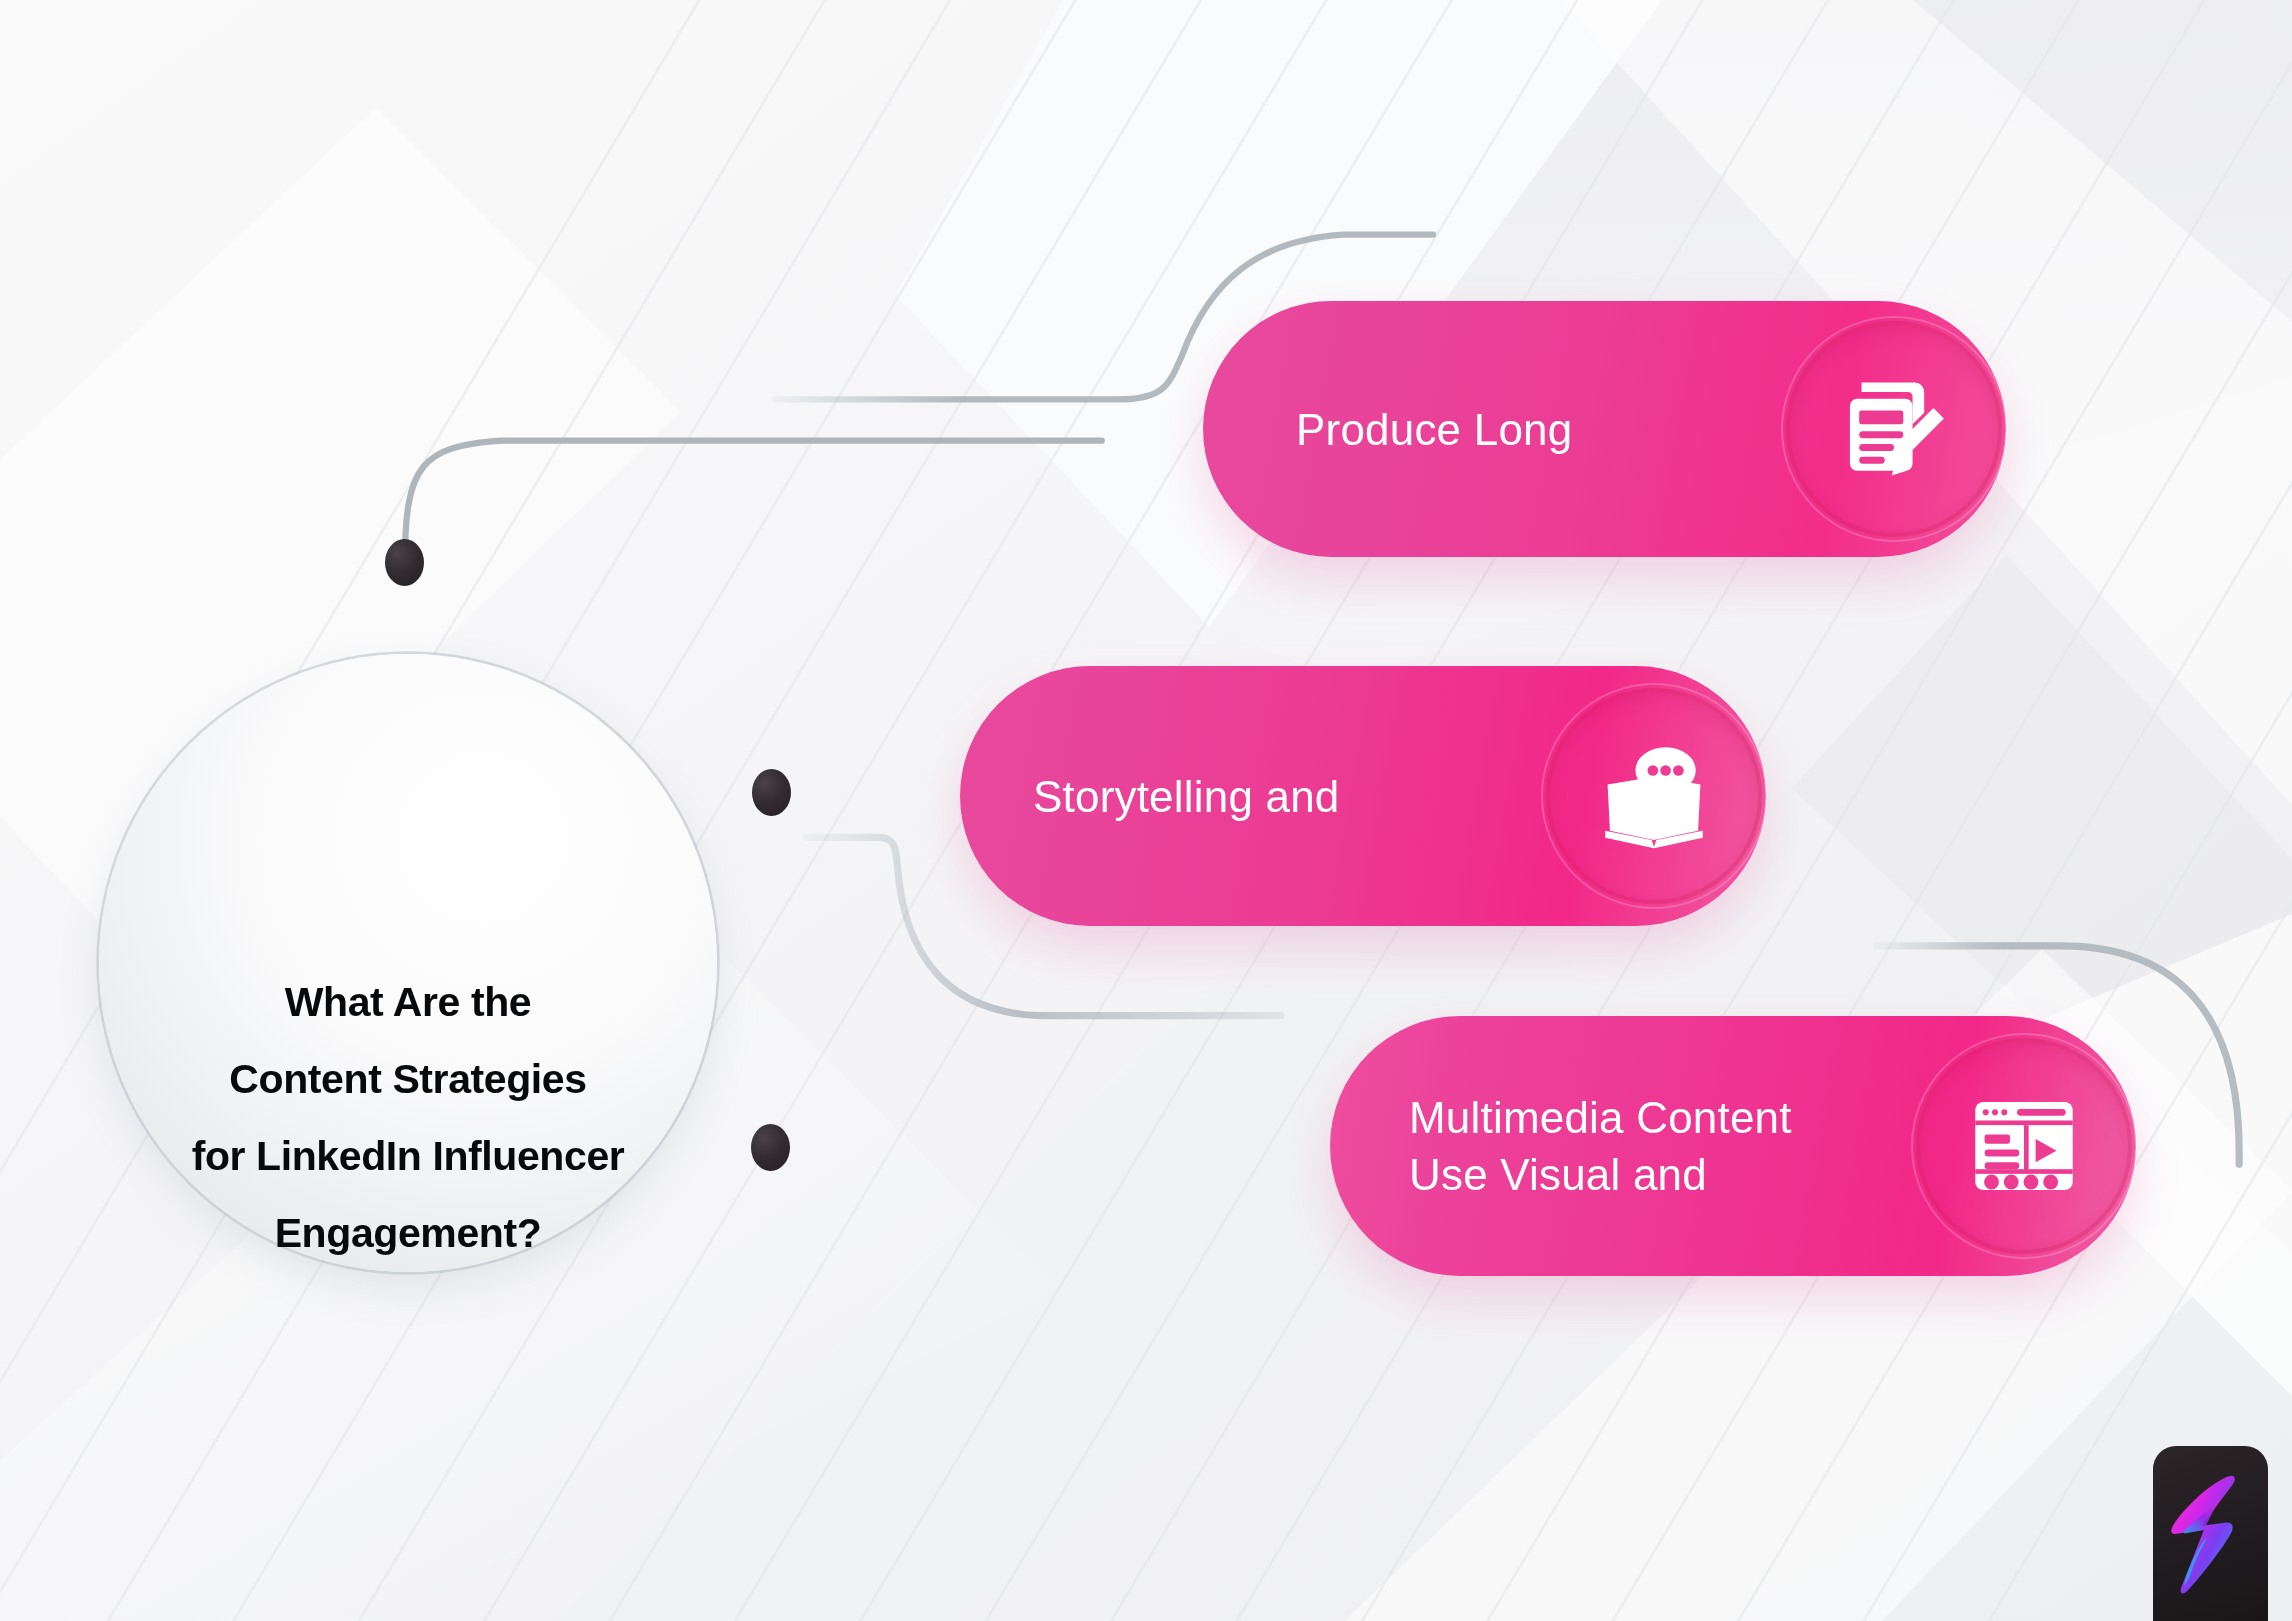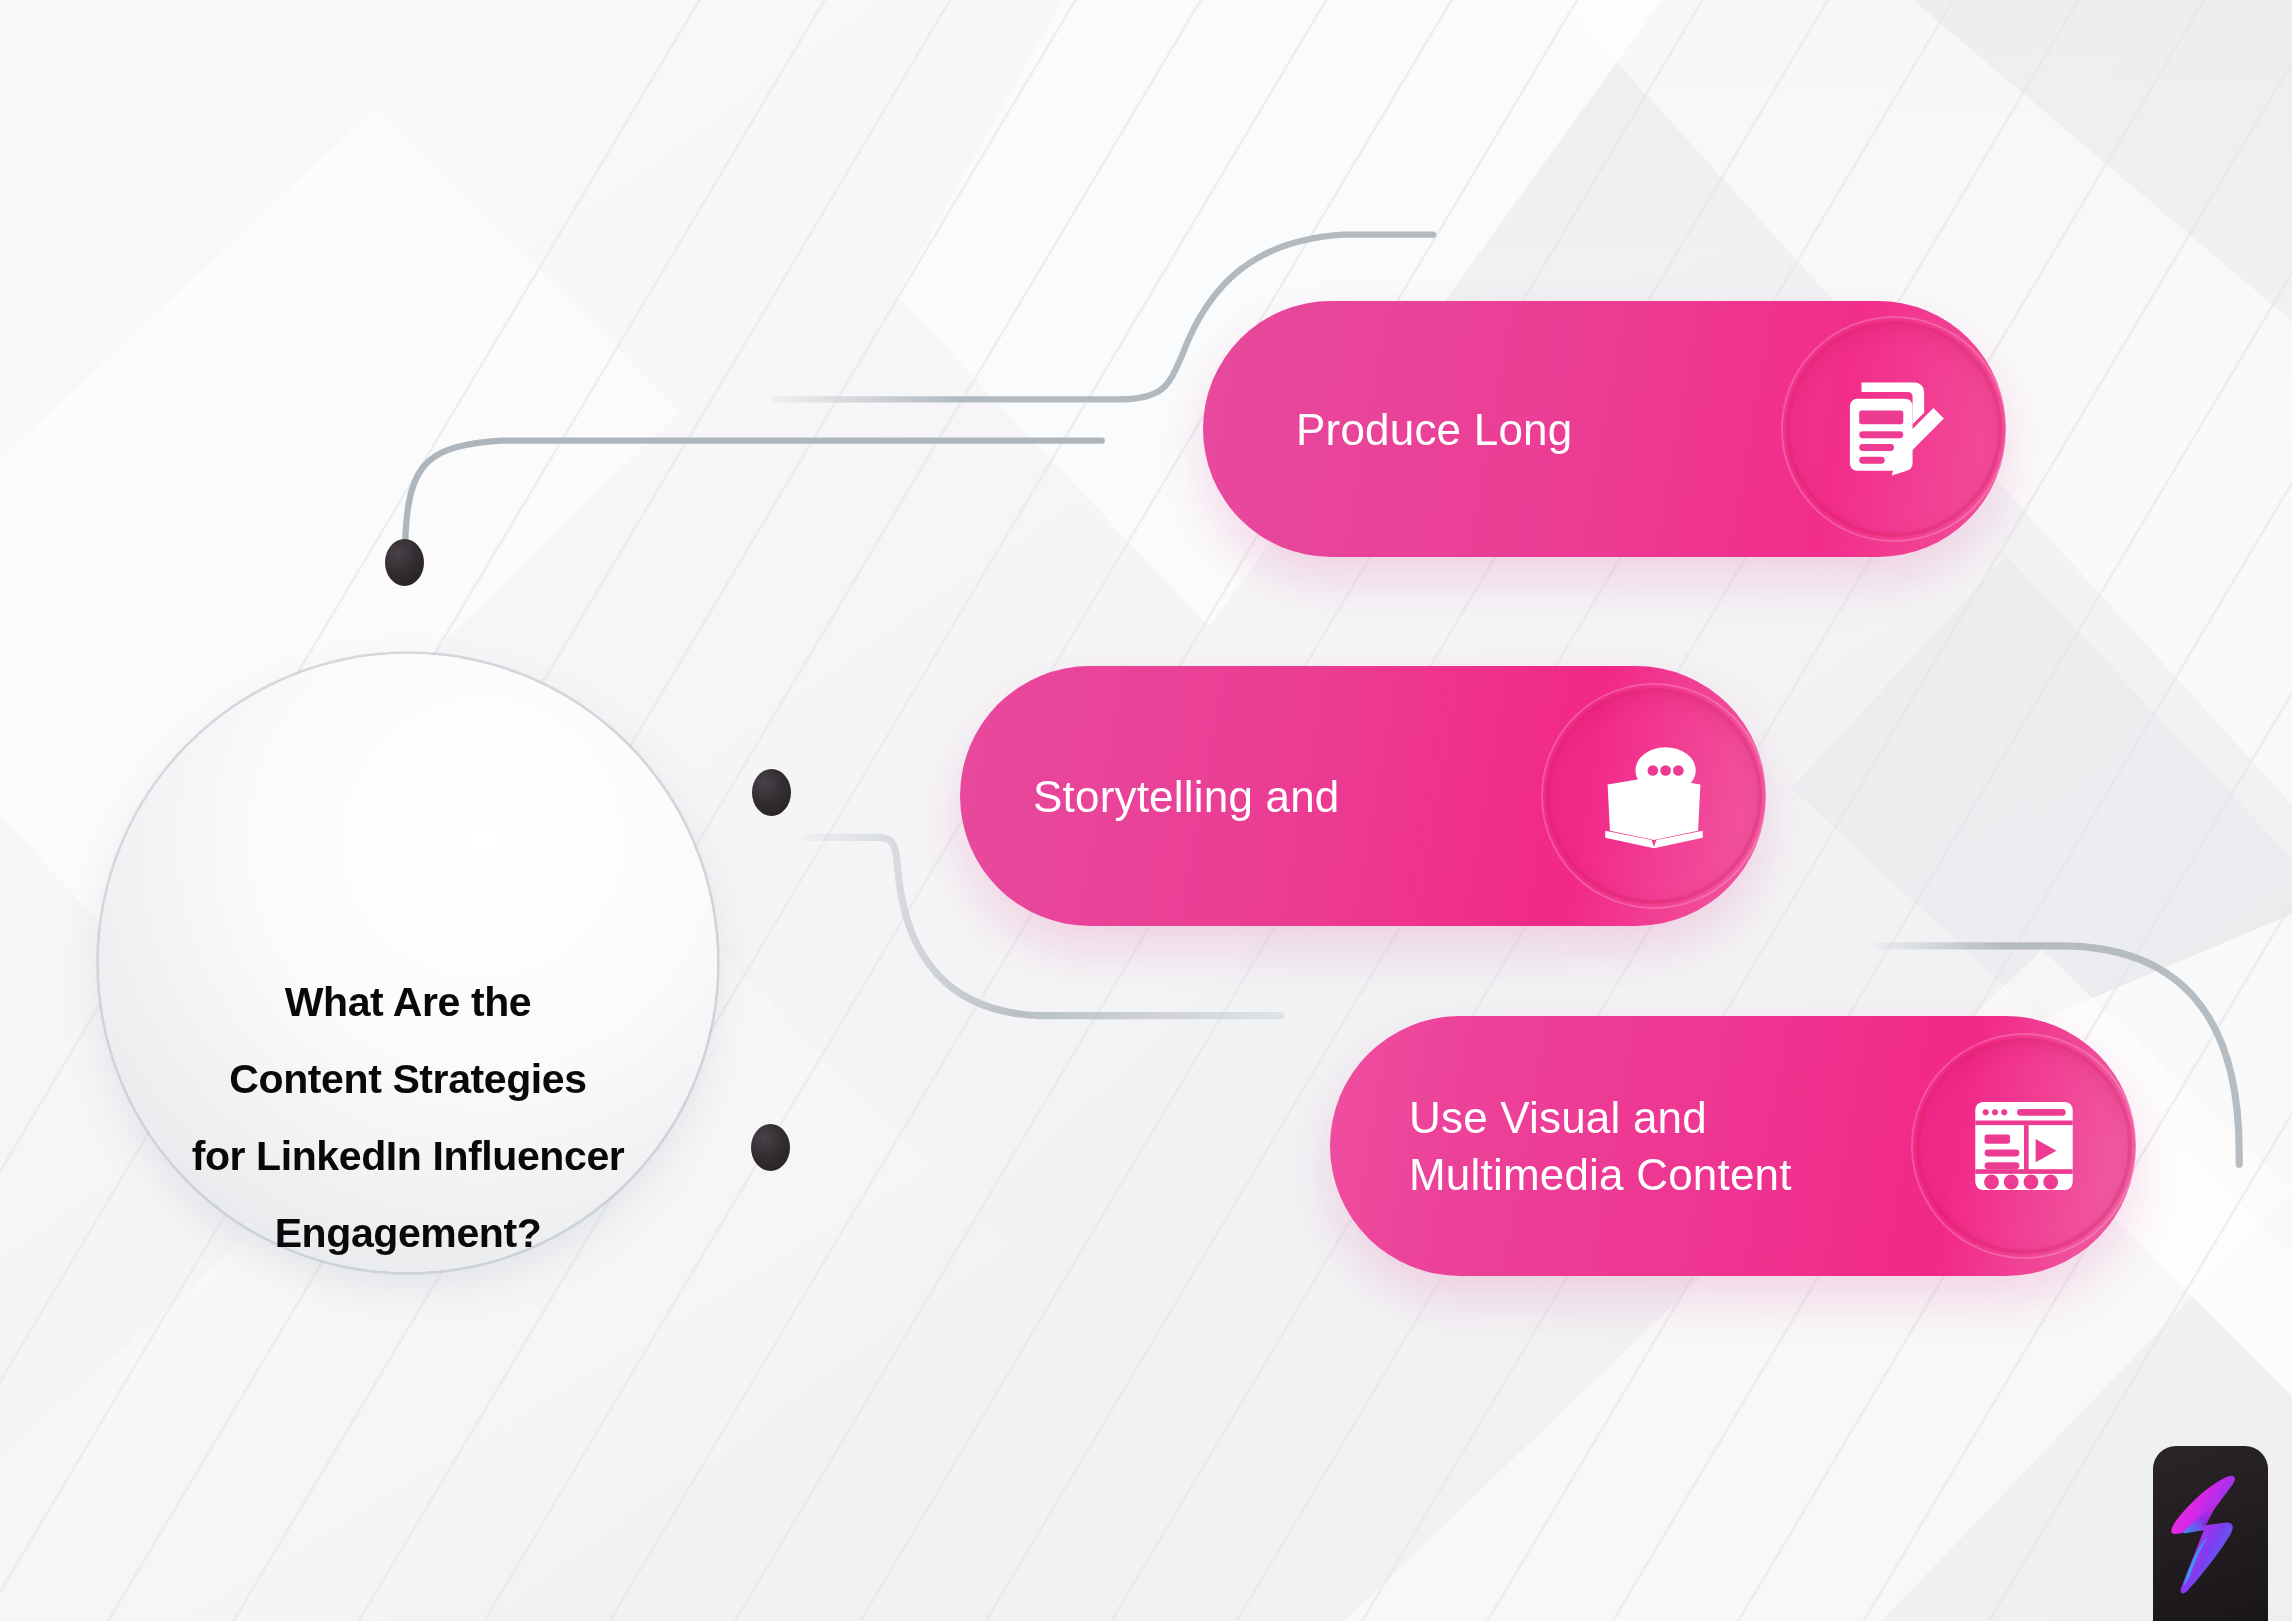--- a/index.html
+++ b/index.html
@@ -269,22 +269,22 @@
           <circle cx="49" cy="28" r="4.6" fill="#ed3b92"></circle>
           <circle cx="60" cy="28" r="4.6" fill="#ed3b92"></circle>
           <circle cx="71" cy="28" r="4.6" fill="#ed3b92"></circle>
         </svg>
       </div>
     </div>
   </div>
 
   <div class="pill" id="pill-3">
     <div class="pill-text">
+      <div class="pill-label">Multimedia Content</div>
       <div class="pill-label">Use Visual and</div>
-      <div class="pill-label">Multimedia Content</div>
     </div>
     <div class="icon-wrap">
       <div class="icon-ring"></div>
       <div class="icon-ring2"></div>
       <div class="icon-glyph">
         <svg viewBox="0 0 100 100" fill="#ffffff">
           <rect x="8" y="12" width="84" height="76" rx="7"></rect>
 
           <rect x="8" y="28" width="84" height="4" fill="#ed3b92"></rect>
           <circle cx="17" cy="21" r="2.6" fill="#ed3b92"></circle>

